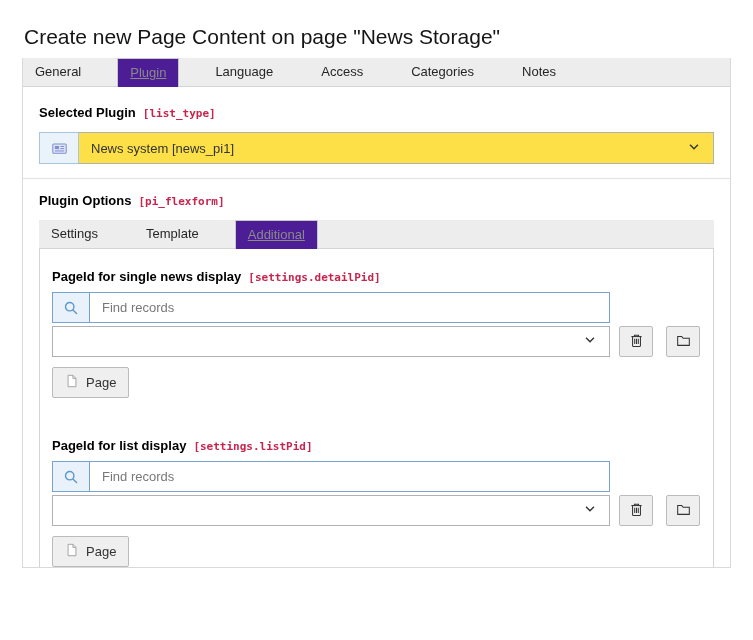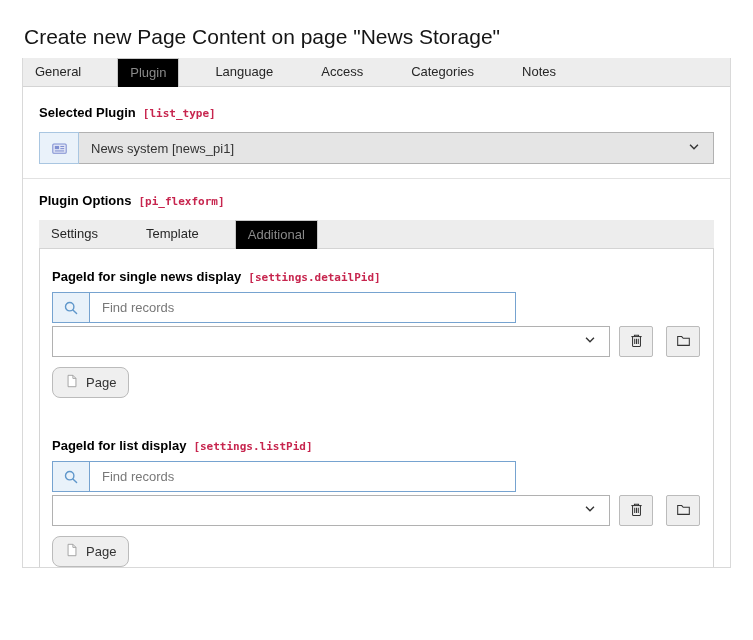--- a/index.html
+++ b/index.html
@@ -33,26 +33,27 @@
   }
   .tab {
     padding: 6px 12px 5px;
     font-size: 13px;
     line-height: 16px;
     color: #262626;
     cursor: pointer;
     white-space: nowrap;
   }
   .tab.active {
-    background: #000000;
+    background: #4c1d95;
     border: 1px solid #c8c8c8;
     border-bottom: none;
     margin-bottom: -1px;
     padding-bottom: 6px;
     color: #8a8a8a;
+    text-decoration: underline;
   }
   
   .fieldset-selected-plugin {
     padding: 18px 16px 14px;
     border-bottom: 1px solid #e2e2e2;
   }
   .fieldset-plugin-options {
     padding: 14px 16px 0;
   }
   .form-label {
@@ -74,21 +75,21 @@
   .plugin-select-group { display: flex; height: 32px; }
   .plugin-select-addon {
     width: 40px;
     background: #eaf2fa;
     border: 1px solid #a9c6e1;
     display: flex; align-items: center; justify-content: center;
     flex: none;
   }
   .plugin-select {
     flex: 1;
-    background: #e5e5e5;
+    background: #fde047;
     border: 1px solid #b1b1b1;
     border-left: none;
     display: flex; align-items: center; justify-content: space-between;
     padding: 0 12px;
     font-size: 13px;
     color: #333;
     cursor: pointer;
   }
   
   .subtab-strip { }
@@ -98,21 +99,21 @@
     border-top: none;
     border-bottom: none;
     padding: 20px 12px 0;
   }
   .field-group { margin-bottom: 40px; }
   .field-group:last-child { margin-bottom: 0; }
   .field-label { margin-bottom: 6px; }
   .field-label code { font-weight: 700; }
   
   .search-group {
-    width: 464px; height: 31px;
+    width: 558px; height: 31px;
     border: 1px solid #76a3d0;
     display: flex;
     background: #fff;
   }
   .search-addon {
     width: 37px;
     background: #e9f2fa;
     border-right: 1px solid #76a3d0;
     display: flex; align-items: center; justify-content: center;
     flex: none;
@@ -150,21 +151,21 @@
   .btn-trash { margin-left: 9px; }
   .btn-folder { margin-left: 13px; }
   
   .btn-page {
     margin-top: 10px;
     height: 31px;
     padding: 0 12px;
     display: inline-flex; align-items: center; gap: 7px;
     background: #efefef;
     border: 1px solid #bbb;
-    border-radius: 8px;
+    border-radius: 2px;
     font-size: 13px; color: #333;
     font-family: "Liberation Sans", sans-serif;
     cursor: pointer;
   }
 </style>
 </head>
 <body>
 
 <h1 class="page-title">Create new Page Content on page "News Storage"</h1>
 

